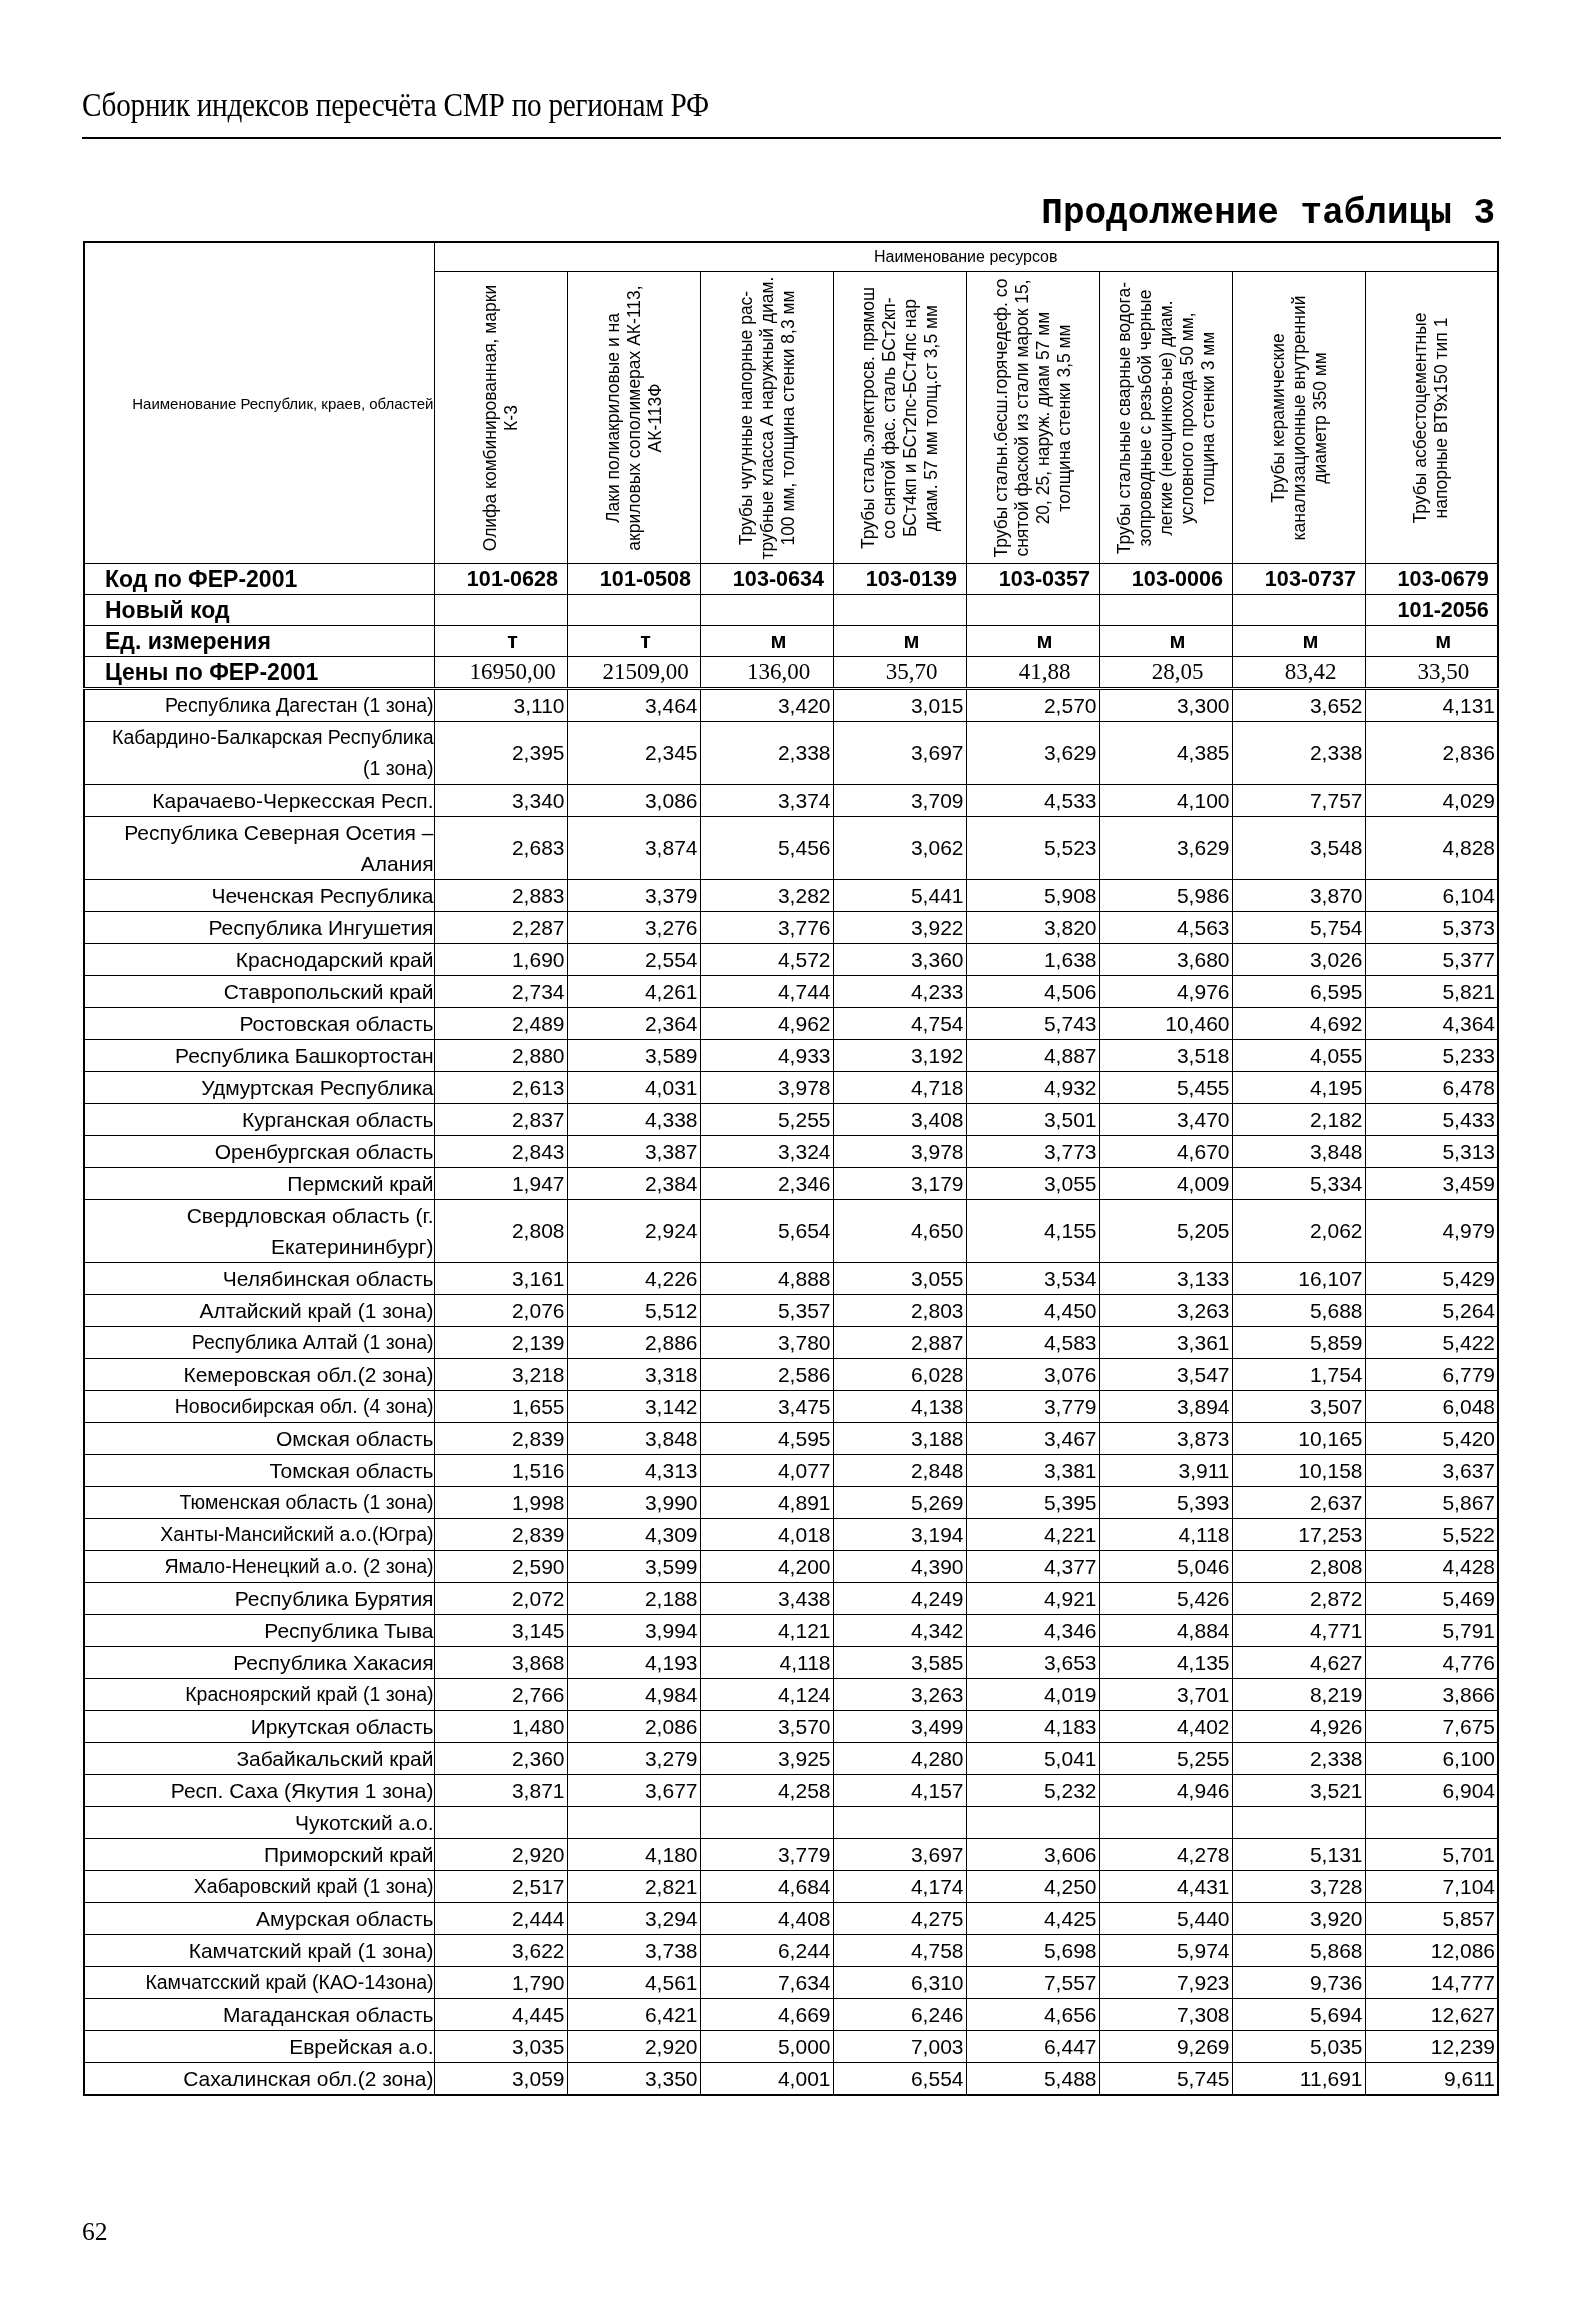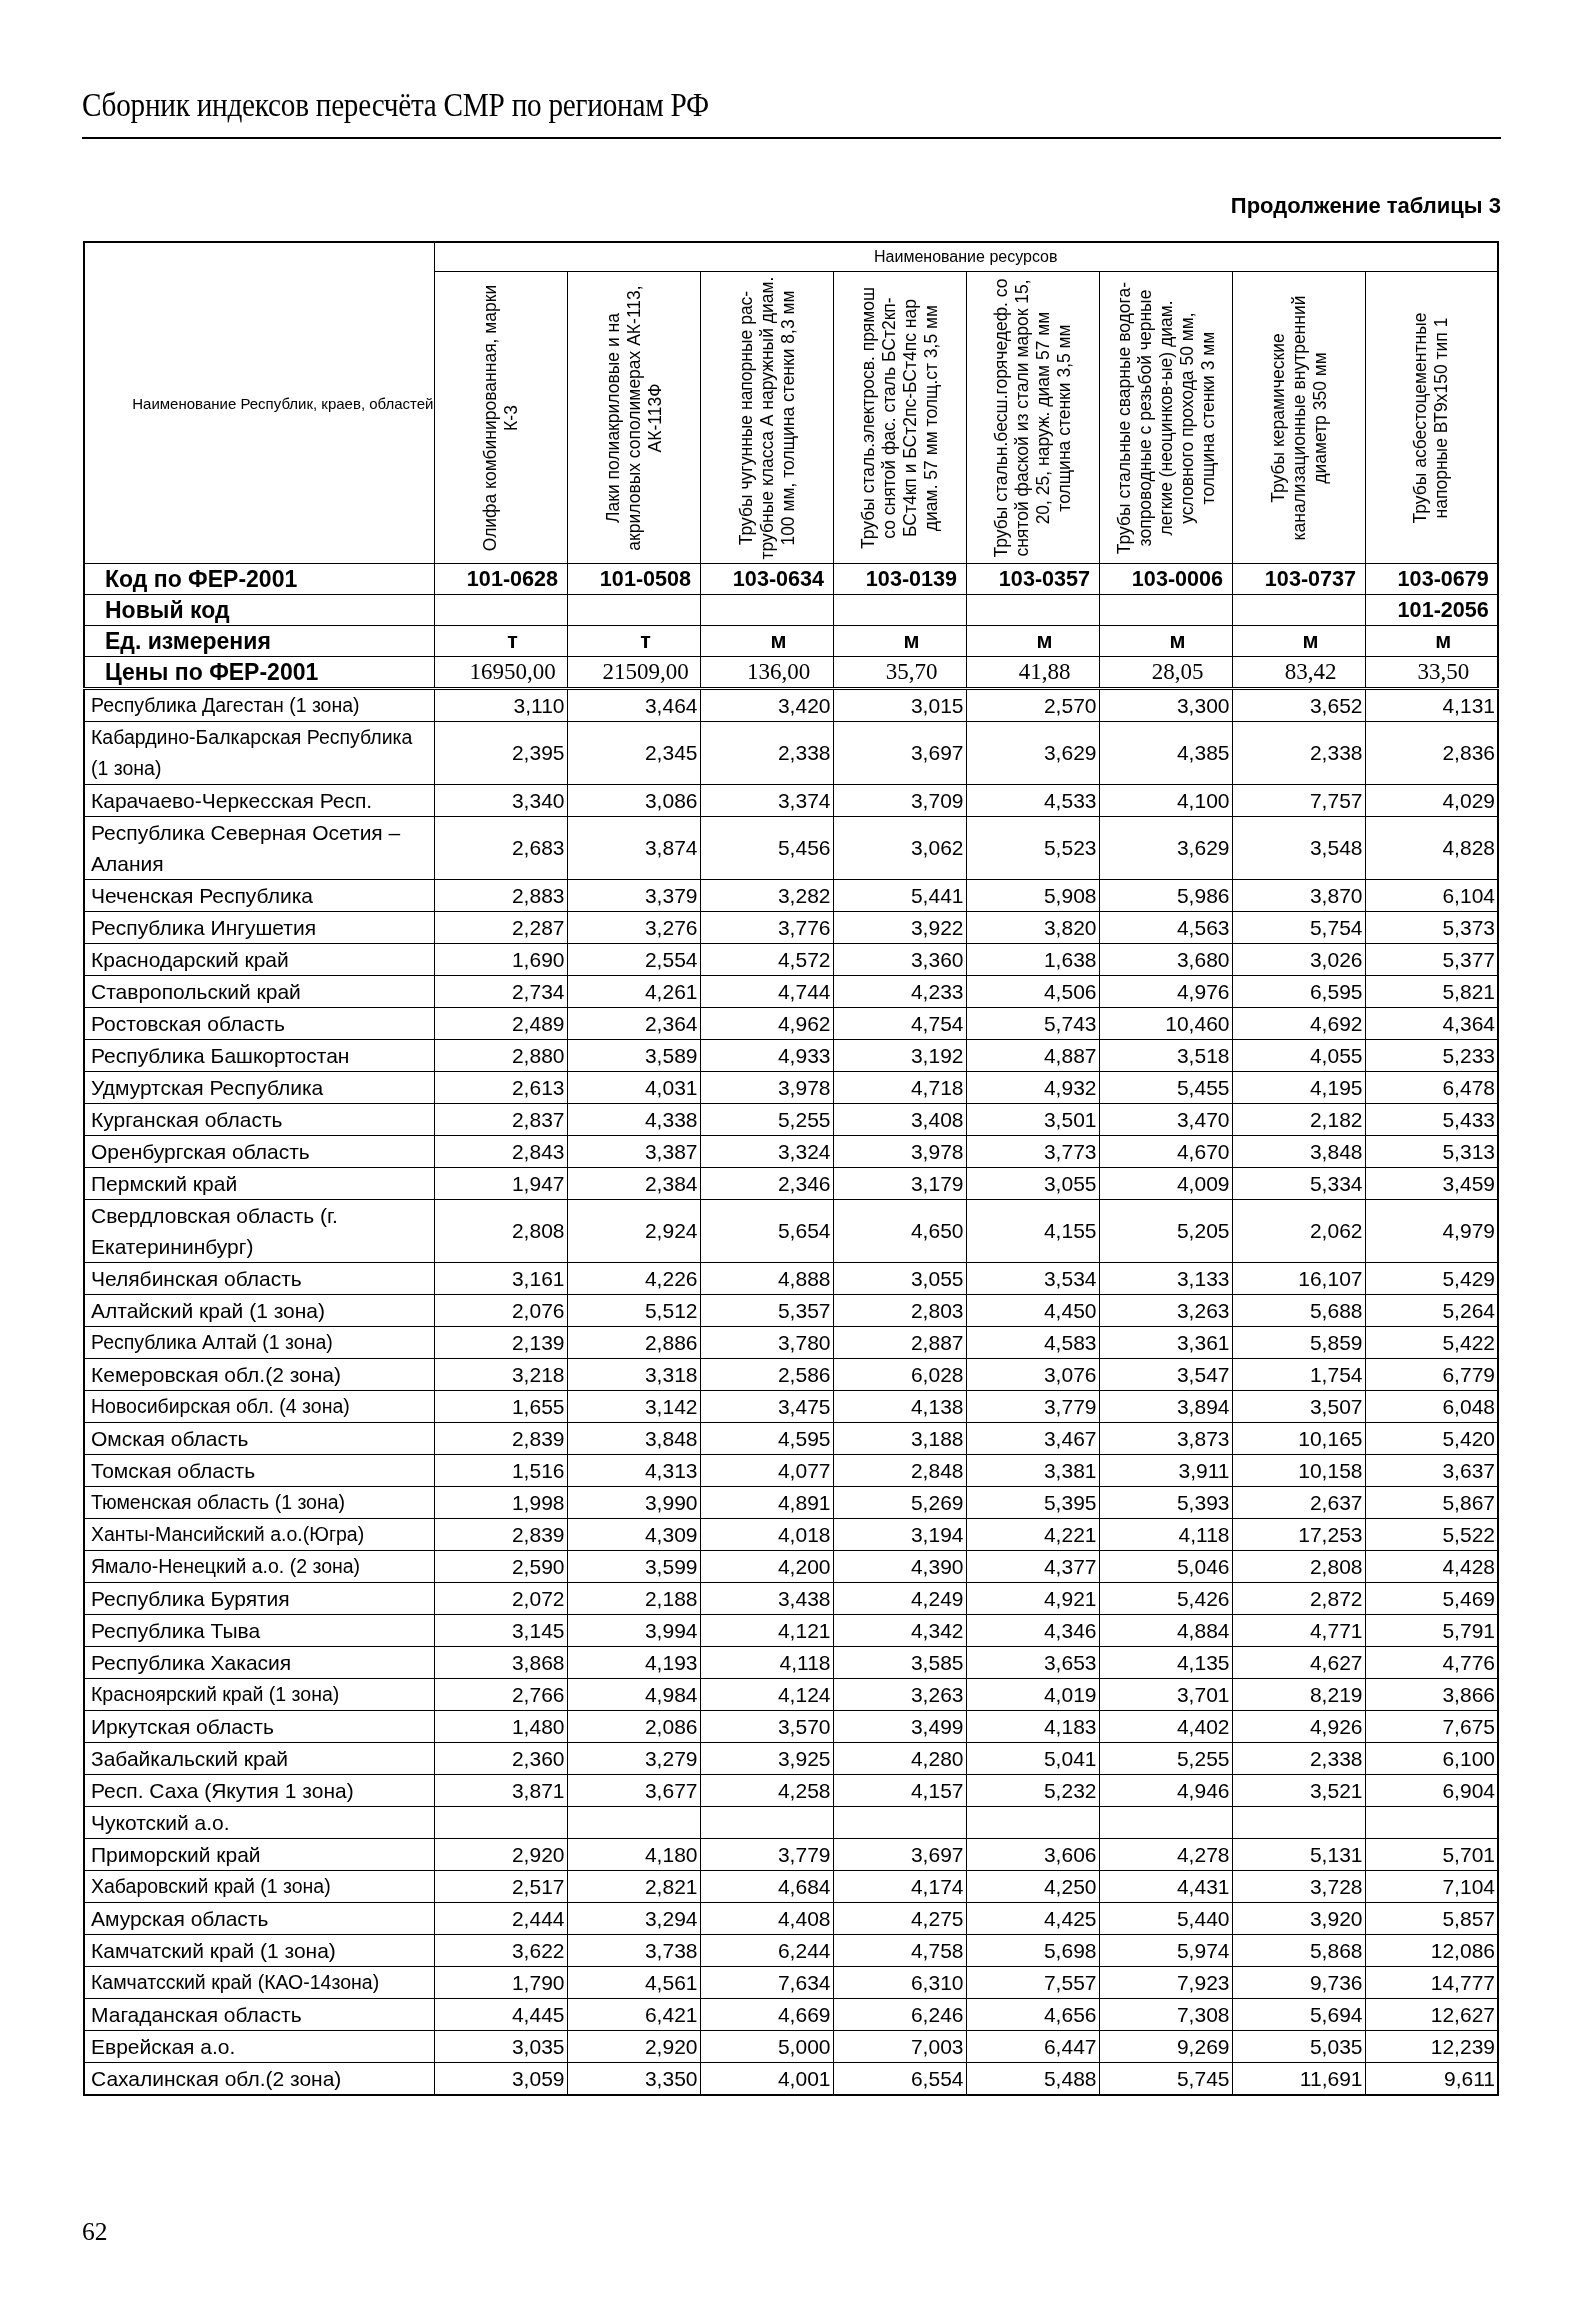--- a/index.html
+++ b/index.html
@@ -4,22 +4,22 @@
 <style>
   html, body { margin: 0; padding: 0; background: #ffffff; }
   body { width: 1591px; height: 2307px; position: relative; overflow: hidden; color: #000; }
   .page-title {
     position: absolute; left: 82px; top: 86px;
     font-family: "Liberation Serif", serif; font-size: 34px; letter-spacing: -0.3px;
     transform: scaleX(0.86); transform-origin: left top; white-space: nowrap;
   }
   .title-rule { position: absolute; left: 82px; top: 137px; width: 1419px; height: 2px; background: #000; }
   .table-caption {
-    position: absolute; right: 90px; top: 193px;
-    font-family: Liberation Sans, sans-serif; font-weight: bold; font-size: 22px;
+    position: absolute; right: 96px; top: 193px;
+    font-family: Liberation Mono, monospace; font-weight: bold; font-size: 36px;
     white-space: nowrap;
   }
   .page-number {
     position: absolute; left: 82px; top: 2217px;
     font-family: "Liberation Serif", serif; font-size: 25.6px;
   }
   table.idx {
     position: absolute; left: 83px; top: 241px;
     border-collapse: collapse; table-layout: fixed;
     border: 2.7px double #000;
@@ -36,21 +36,21 @@
   }
   col.c-region { width: 350px; }
   col.c-data { width: 133px; }
   tr.meta td { height: 30px; font-weight: bold; font-size: 23px; padding-left: 24px; }
   tr.meta td.label { text-align: left; padding-left: 20px; transform-origin: left; }
   tr.meta td.val { text-align: center; font-size: 21.6px; }
   tr.meta.price td.val { font-family: "Liberation Serif", serif; font-weight: normal; font-size: 23px; text-align: center; }
   tr.meta.price td { border-bottom: 3.4px double #000; }
   tr.row td { font-size: 21px; height: 30px; }
   tr.row.tall td { height: 62px; }
-  tr.row td.region { text-align: left; padding-left: 6px; line-height: 31px; }
+  tr.row td.region { text-align: right; padding-left: 6px; line-height: 31px; }
   tr.row td.num { text-align: right; padding-right: 2px; }
 </style>
 </head>
 <body>
 
 <div class="page-title">Сборник индексов пересчёта СМР  по регионам РФ</div>
 <div class="title-rule"></div>
 <div class="table-caption">Продолжение таблицы 3</div>
 
 <table class="idx">

